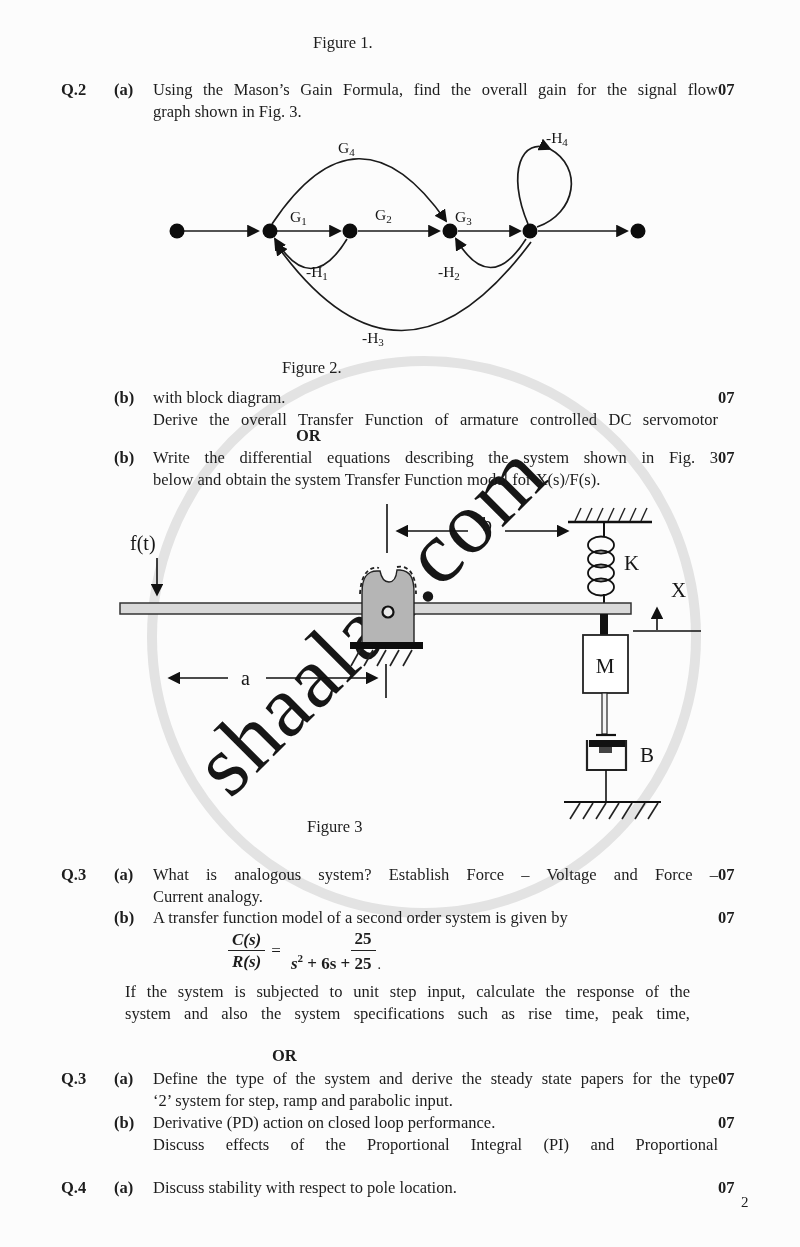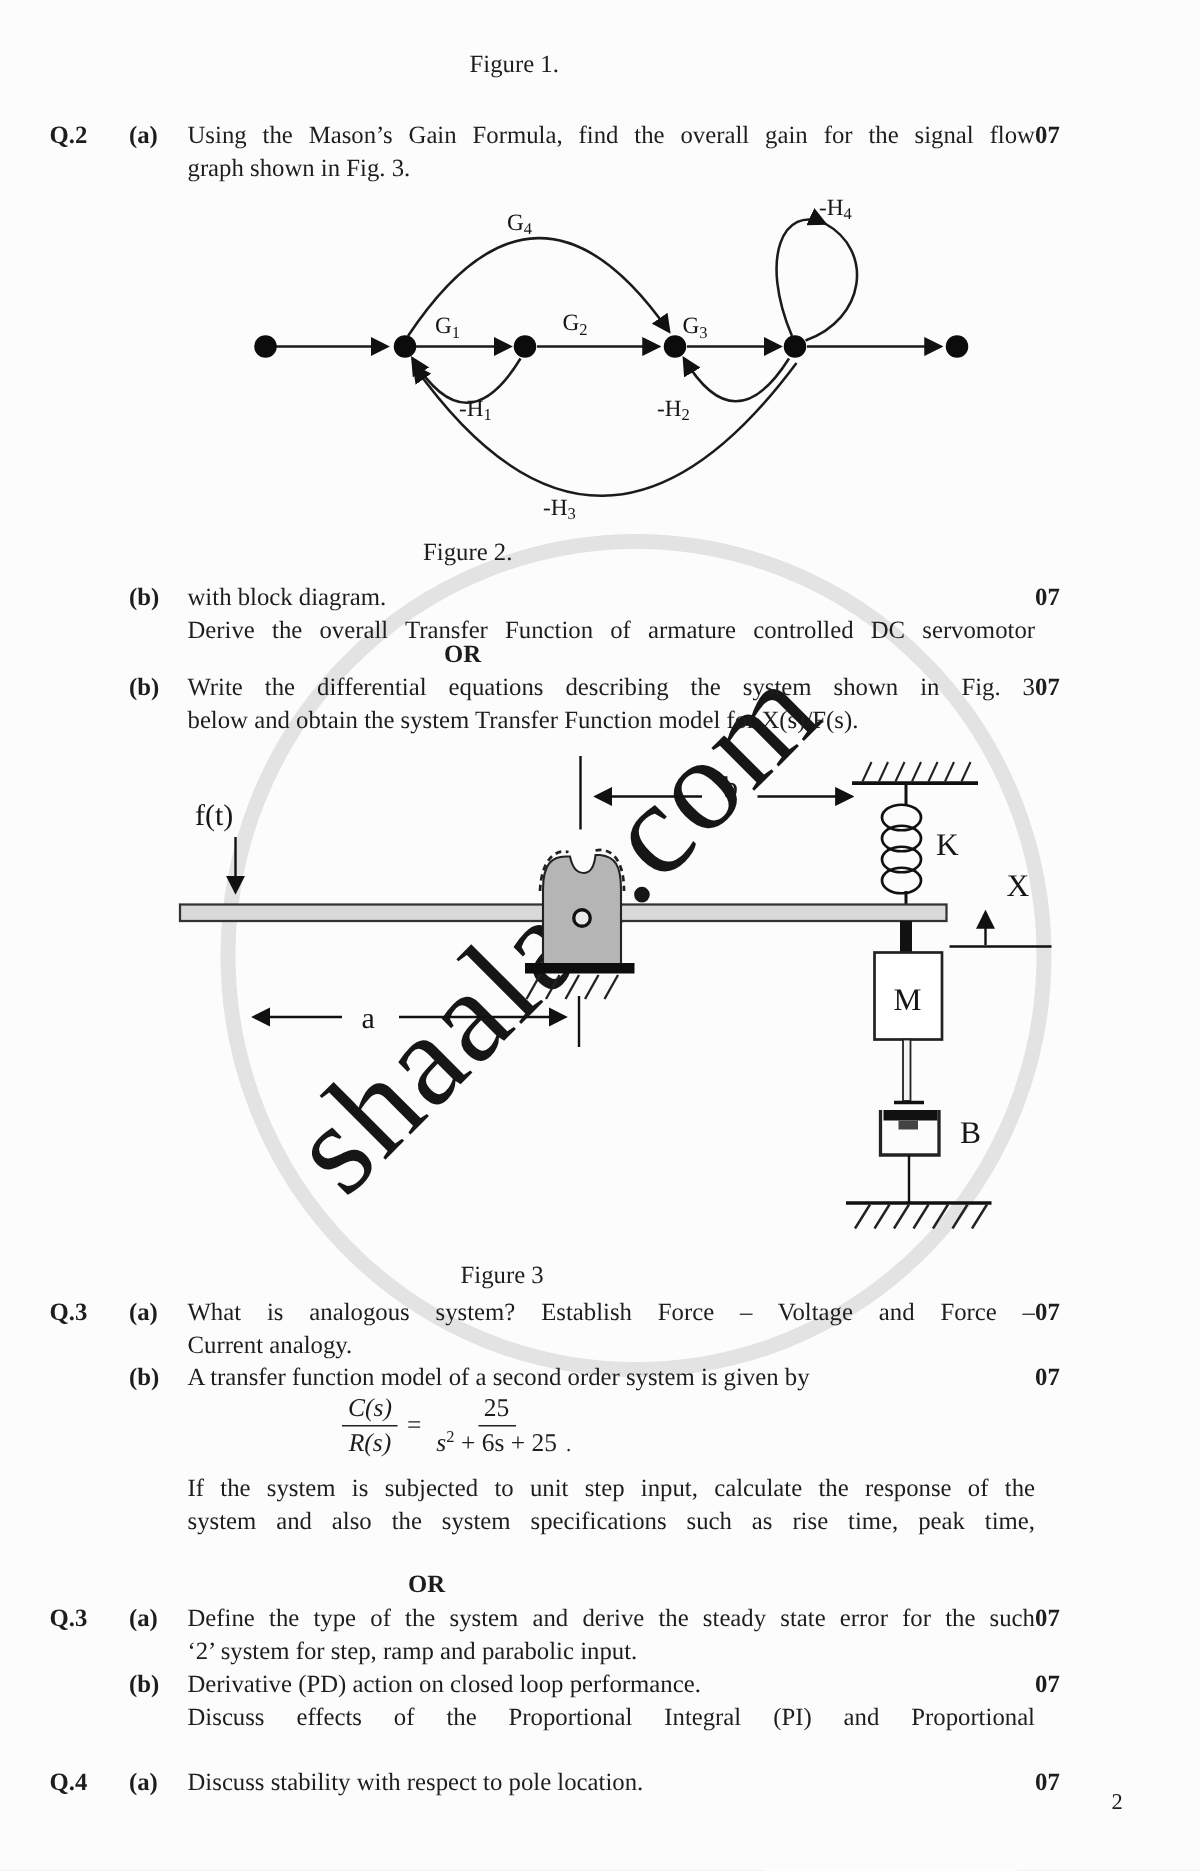--- a/index.html
+++ b/index.html
@@ -5,34 +5,34 @@
   html,body{margin:0;padding:0;background:#e9e9e9;}
   .page{
     position:relative;width:800px;height:1247px;margin:0 auto;
     background:#fcfcfc;overflow:hidden;
     font-family:"Liberation Serif","DejaVu Serif",serif;color:#1d1d1d;
   }
   
   .wm{position:absolute;left:0;top:0;z-index:0;}
   
   .qrow{position:absolute;left:0;width:712px;display:flex;align-items:flex-start;
-        font-size:16.5px;line-height:21.7px;z-index:2;}
+        font-size:16.5px;line-height:21.7px;z-index:2;padding-left:28px;}
   .qn{width:53px;margin-left:33px;font-weight:700;flex:none;}
   .pn{width:39px;font-weight:700;flex:none;}
   .qt{width:565px;flex:none;}
   .ln{display:block;text-align:justify;}
   .jl{text-align-last:justify;}
   .mk{font-weight:700;flex:none;}
   .caption{position:absolute;width:200px;text-align:left;font-size:16.5px;z-index:2;}
   .orlbl{position:absolute;font-weight:700;font-size:16.5px;z-index:2;}
   .para{position:absolute;left:125px;width:565px;font-size:16.5px;line-height:21.7px;z-index:2;}
   
   .eq{position:absolute;left:228px;top:929px;display:flex;align-items:center;
       font-size:17px;z-index:2;}
-  .frac{display:inline-flex;flex-direction:column;align-items:center;line-height:1.15;}
+  .frac{display:inline-flex;flex-direction:column;align-items:flex-end;line-height:1.15;font-weight:bold;}
   .fr-top{border-bottom:1.4px solid #222;padding:0 4px 1px 4px;}
   .fr-bot{padding:1px 4px 0 4px;}
   .eqsign{padding:0 6px;}
   .eq i{font-style:italic;}
   .eq sup{font-size:11px;}
   .eqtail{align-self:flex-end;padding-left:2px;font-size:14px;}
   .footer{position:absolute;left:12px;top:1204px;
           font-family:"Liberation Sans","DejaVu Sans",sans-serif;
           font-size:21px;color:#0a0a0a;z-index:2;}
   .pgnum{position:absolute;left:741px;top:1194px;font-size:15px;z-index:2;}
@@ -44,21 +44,21 @@
 
 <div class="page">
 
   <svg class="wm" width="800" height="1247" viewBox="0 0 800 1247">
     <ellipse cx="424" cy="637" rx="272" ry="276" fill="none" stroke="#e3e3e3" stroke-width="10"></ellipse>
     <text x="230" y="800" transform="rotate(-45 230 800)" font-size="88" fill="#dadada" font-family="DejaVu Sans, sans-serif" letter-spacing="2">shaalaa.com</text>
   </svg>
 
   <div class="caption" style="left:313px;top:33px;">Figure 1.</div>
   <div class="caption" style="left:282px;top:358px;">Figure 2.</div>
-  <div class="caption" style="left:307px;top:817px;margin-top:23px;">Figure 3</div>
+  <div class="caption" style="left:307px;top:817px;">Figure 3</div>
 
   <div class="qrow" style="top:79px;">
     <span class="qn">Q.2</span>
     <span class="pn">(a)</span>
     <span class="qt">
       <span class="ln jl">Using the Mason’s Gain Formula, find the overall gain for the signal flow</span>
       <span class="ln">graph shown in Fig. 3.</span>
     </span>
     <span class="mk">07</span>
   </div>
@@ -244,21 +244,21 @@
     <span class="ln jl">If the system is subjected to unit step input, calculate the response of the</span>
     <span class="ln jl">system and also the system specifications such as rise time, peak time,</span>
   </div>
 
   <div class="orlbl" style="left:272px;top:1046px;">OR</div>
 
   <div class="qrow" style="top:1068px;">
     <span class="qn">Q.3</span>
     <span class="pn">(a)</span>
     <span class="qt">
-      <span class="ln jl">Define the type of the system and derive the steady state error for the such</span>
+      <span class="ln jl">Define the type of the system and derive the steady state papers for the type</span>
       <span class="ln">‘2’ system for step, ramp and parabolic input.</span>
     </span>
     <span class="mk">07</span>
   </div>
 
   <div class="qrow" style="top:1112px;">
     <span class="qn"></span>
     <span class="pn">(b)</span>
     <span class="qt">
       <span class="ln">Derivative (PD) action on closed loop performance.</span>

